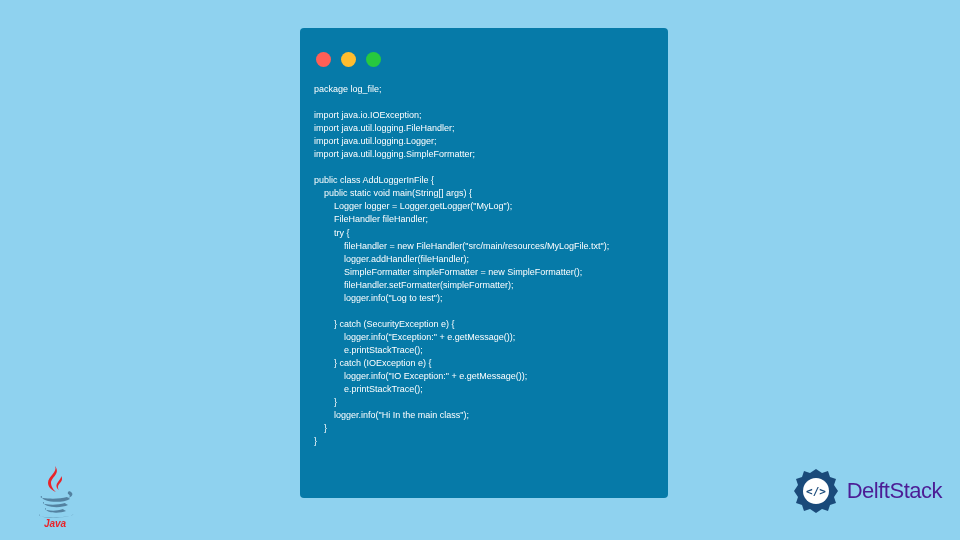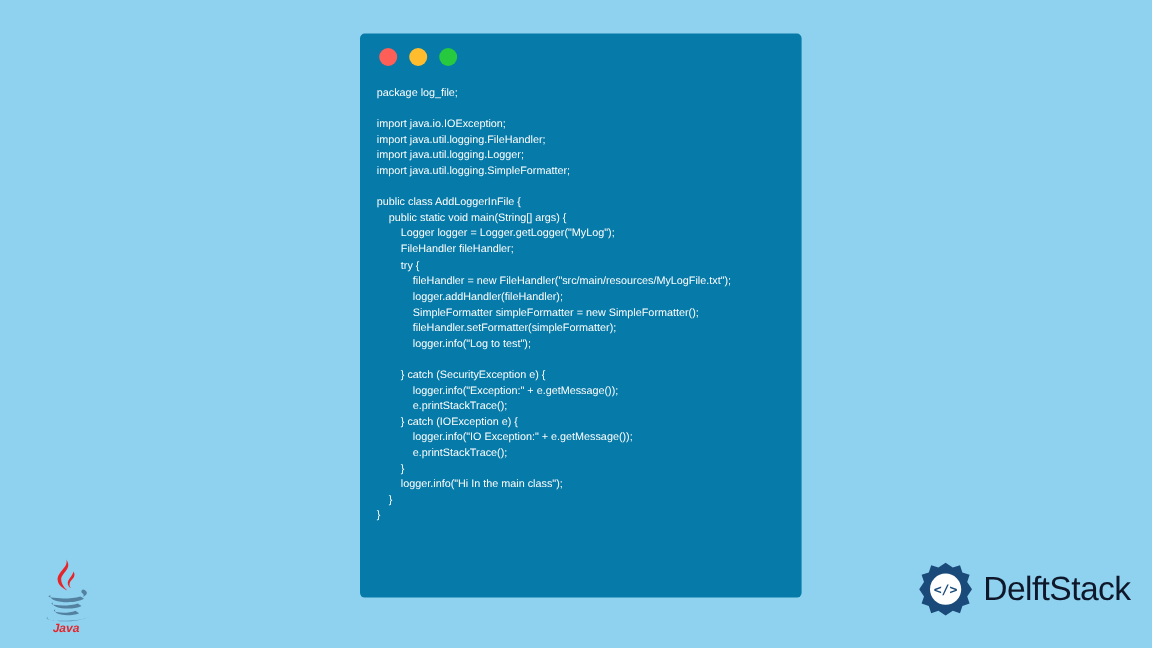--- a/index.html
+++ b/index.html
@@ -12,21 +12,21 @@
       overflow: hidden;
     }
     .code-window {
       position: absolute;
       top: 28px;
       left: 300px;
       width: 368px;
       height: 470px;
       background: #067aa8;
       border-radius: 4px;
-      padding: 12px 14px;
+      padding: 24px 14px;
     }
     .window-controls {
       display: flex;
       gap: 10px;
       margin-bottom: 16px;
       padding-left: 2px;
     }
     .dot {
       width: 15px;
       height: 15px;
@@ -53,23 +53,23 @@
     .delft-wrap {
       position: absolute;
       bottom: 24px;
       right: 18px;
       display: flex;
       align-items: center;
       gap: 6px;
     }
     .delft-badge { width: 50px; height: 50px; position: relative; }
     .delft-text {
-      font-size: 28px;
+      font-size: 22px;
       font-weight: 500;
-      color: #0f172a;
+      color: #4c1d95;
       letter-spacing: -0.5px;
     }
   </style>
 </head>
 <body>
 
 <div class="code-window">
   <div class="window-controls">
     <div class="dot dot-red"></div>
     <div class="dot dot-yellow"></div>

